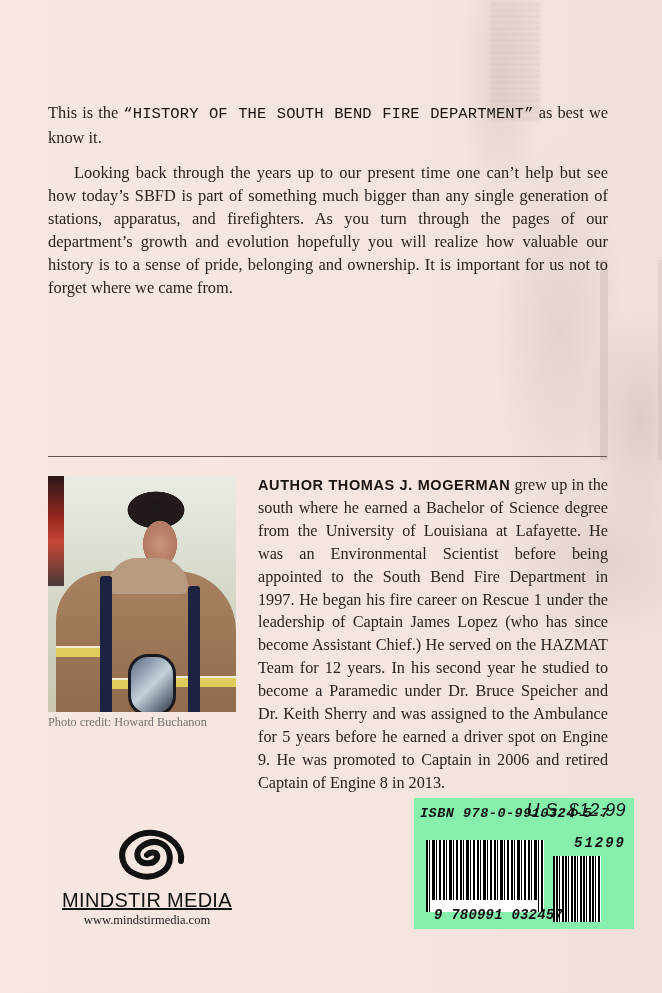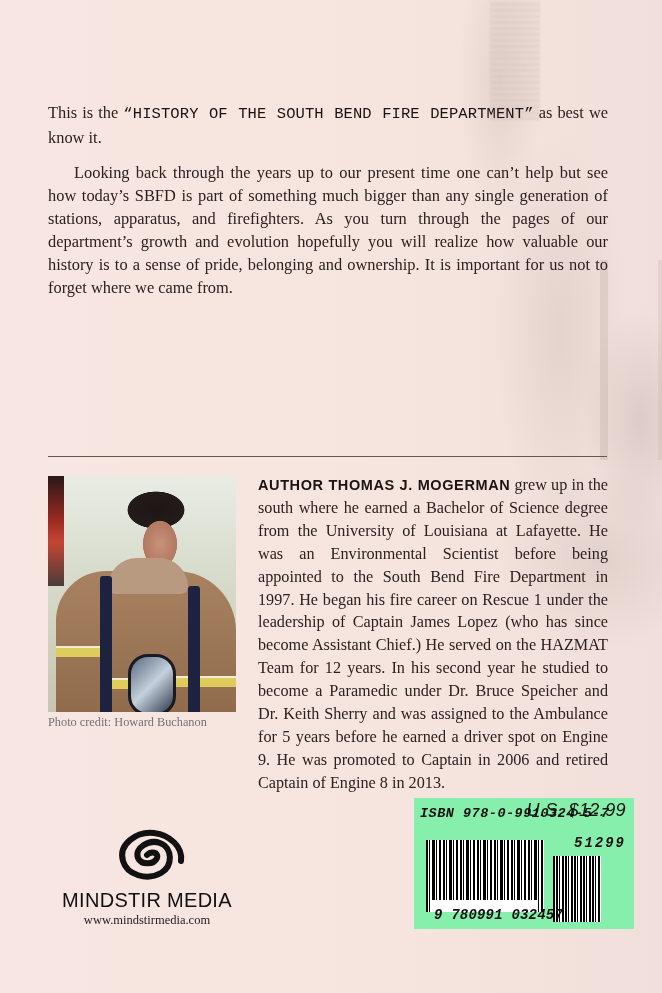--- a/index.html
+++ b/index.html
@@ -93,21 +93,21 @@
     font-family: "Liberation Sans", "DejaVu Sans", sans-serif;
     font-weight: bold; font-size: 14.5px; letter-spacing: 0.6px; color: #1a1412; margin-top: 24px;
   }
 
   .logo {
     position: absolute; left: 62px; top: 825px; width: 170px; text-align: center;
   }
   .logo svg { display: block; margin: 0 auto; }
   .logo .brand {
     font-family: "Liberation Sans", "DejaVu Sans", sans-serif;
-    font-size: 20px; letter-spacing: 0.3px; color: #111; margin-top: 2px; line-height: 22px;
+    font-size: 20px; letter-spacing: 0.3px; color: #111; margin-top: 2px; line-height: 22px; text-decoration: underline;
   }
   .logo .url { font-size: 12.5px; color: #222; margin-top: 2px; }
 
   .barcode-box {
     position: absolute; left: 414px; top: 798px; width: 220px; height: 131px;
     background: #86efac;
     font-family: "Liberation Sans", "DejaVu Sans", sans-serif;
     font-style: italic;
   }
   .price {

